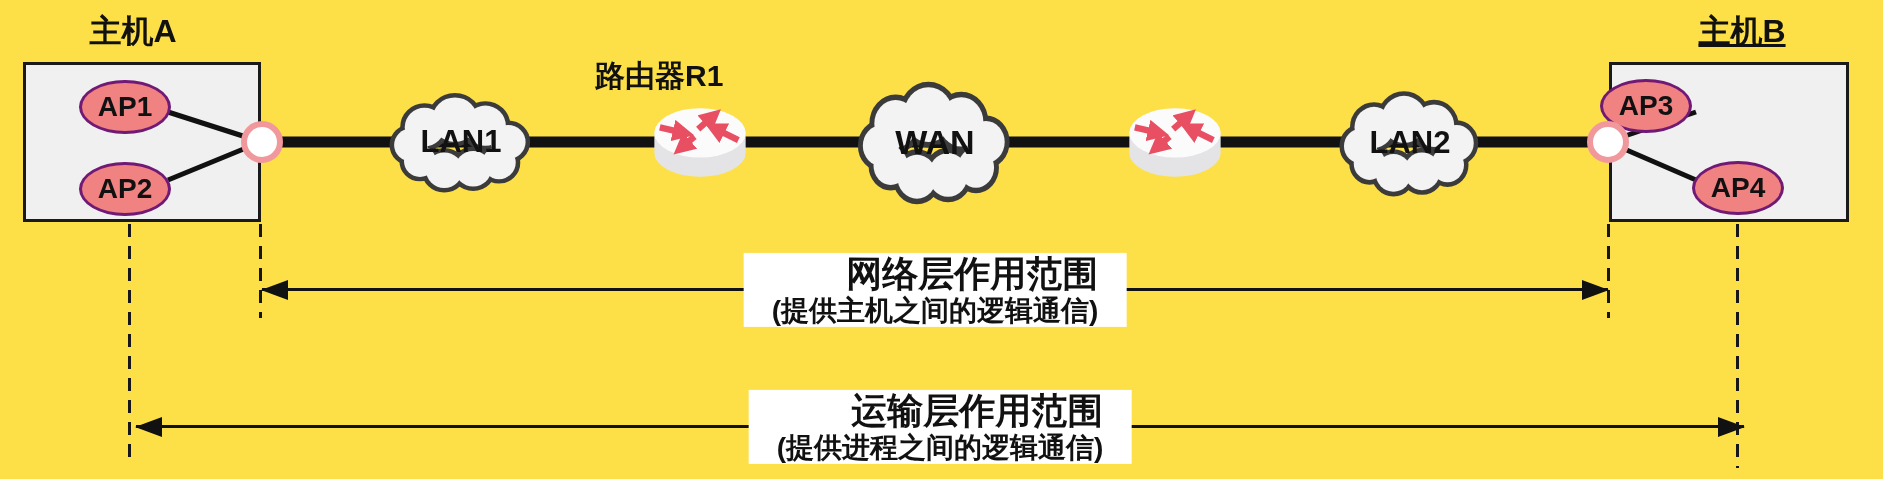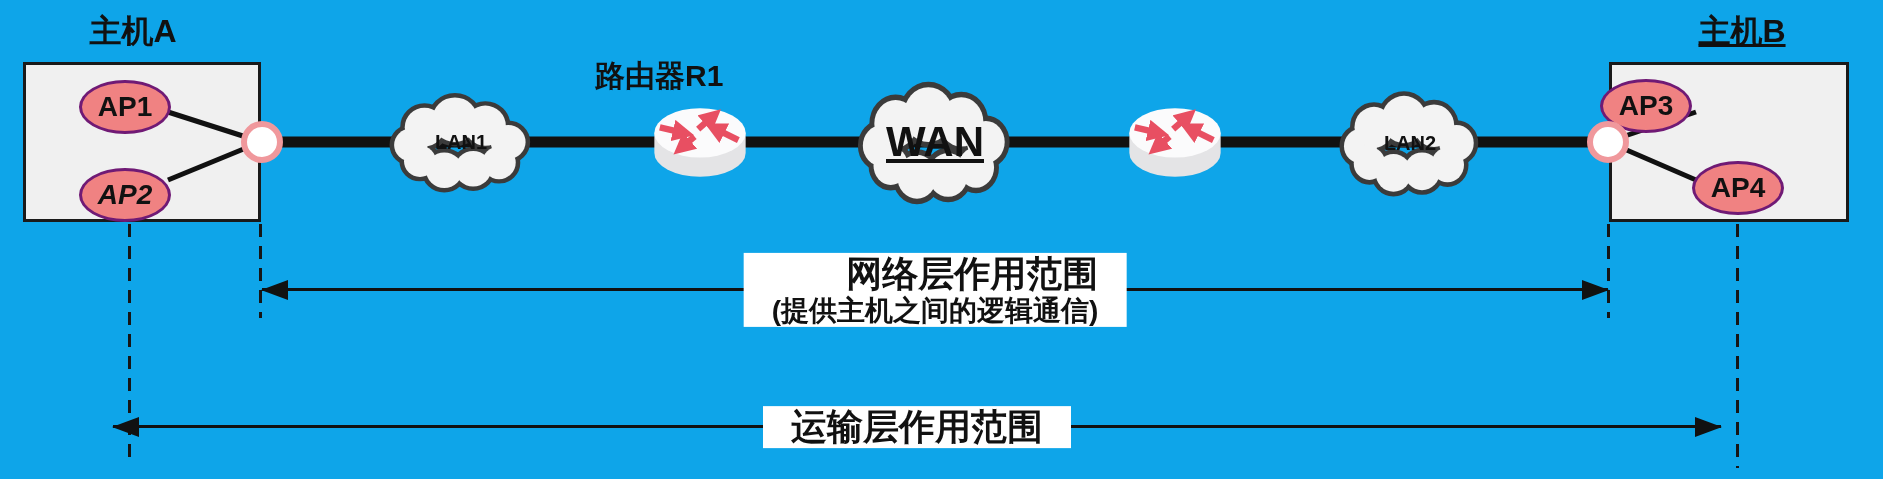--- a/index.html
+++ b/index.html
@@ -1,18 +1,18 @@
 <!DOCTYPE html>
 <html><head>
 <meta charset="utf-8">
 <style>
   html,body { margin:0; padding:0; background:#ffffff; }
   .canvas {
     position:relative; width:1883px; height:479px; overflow:hidden;
-    background:#0ea5e9;
+    background:#fde047;
     font-family:"Liberation Sans", sans-serif;
     font-weight:700; color:#111;
   }
   svg.layer { position:absolute; left:0; top:0; }
 
   
   .host-box {
     position:absolute; width:238px; height:160px;
     background:#f0f0f0; border:3px solid #1a1a1a; box-sizing:border-box;
     z-index:1;
@@ -31,21 +31,21 @@
     position:absolute; width:42px; height:42px; border-radius:50%;
     background:#ffffff; border:6px solid #f0989c; box-sizing:border-box;
     z-index:3;
   }
 
   
   .cloud { position:absolute; z-index:3; }
   .cloud-label {
     position:absolute; left:0; top:0; right:0; bottom:0;
     display:flex; align-items:center; justify-content:center;
-    font-size:20px; z-index:4;
+    font-size:31px; z-index:4;
   }
 
   
   .router { position:absolute; z-index:3; }
   .router-label {
     position:absolute; width:180px; text-align:left; font-size:30px; z-index:4;
   }
 
   
   .span-arrow { position:absolute; height:86px; z-index:2; }
@@ -77,21 +77,21 @@
     <line x1="1696" y1="112" x2="1622" y2="137" stroke="#111" stroke-width="5"></line>
     <line x1="1696" y1="180" x2="1622" y2="148" stroke="#111" stroke-width="5"></line>
     <line x1="129.5" y1="224" x2="129.5" y2="466" stroke="#161616" stroke-width="3" stroke-dasharray="13 9"></line>
     <line x1="260.5" y1="224" x2="260.5" y2="318" stroke="#161616" stroke-width="3" stroke-dasharray="13 9"></line>
     <line x1="1608.5" y1="224" x2="1608.5" y2="318" stroke="#161616" stroke-width="3" stroke-dasharray="13 9"></line>
     <line x1="1737.5" y1="224" x2="1737.5" y2="468" stroke="#161616" stroke-width="3" stroke-dasharray="13 9"></line>
   </svg>
 
   <div class="host-title" style="left:43px;">主机A</div>
   <div class="process" style="left:79px; top:80px;">AP1</div>
-  <div class="process" style="left:79px; top:168px;font-style:italic;">AP2</div>
+  <div class="process" style="left:79px; top:162px;">AP2</div>
   <div class="connector" style="left:241px; top:121px;"></div>
 
   <div class="host-title" style="left:1652px;text-decoration:underline;">主机B</div>
   <div class="process" style="left:1600px; top:79px;">AP3</div>
   <div class="process" style="left:1692px; top:161px;">AP4</div>
   <div class="connector" style="left:1587px; top:121px;"></div>
 
   <div class="cloud" style="left:385px; top:90px; width:152px; height:104px;">
     <svg width="152" height="104" viewBox="0 0 200 140" preserveAspectRatio="none">
       <g stroke="#3b3b3b" stroke-width="12" fill="#f3f3f3">
@@ -138,21 +138,21 @@
           <circle cx="52" cy="50" r="26"></circle>
           <circle cx="92" cy="40" r="30"></circle>
         <circle cx="132" cy="48" r="27"></circle>
           <circle cx="162" cy="70" r="23"></circle>
           <circle cx="150" cy="98" r="22"></circle>
         <circle cx="116" cy="106" r="24"></circle>
           <circle cx="78" cy="108" r="24"></circle>
           <circle cx="46" cy="96" r="21"></circle>
       </g>
     </svg>
-    <div class="cloud-label" style="font-size:42px;text-decoration:underline;">WAN</div>
+    <div class="cloud-label" style="font-size:34px;">WAN</div>
   </div>
 
   <div class="cloud" style="left:1335px; top:88px; width:150px; height:110px;">
     <svg width="150" height="110" viewBox="0 0 200 140" preserveAspectRatio="none">
       <g stroke="#3b3b3b" stroke-width="12" fill="#f3f3f3">
         <circle cx="34" cy="74" r="22"></circle>
           <circle cx="52" cy="50" r="26"></circle>
           <circle cx="92" cy="40" r="30"></circle>
         <circle cx="132" cy="48" r="27"></circle>
           <circle cx="162" cy="70" r="23"></circle>
@@ -216,22 +216,23 @@
   <div class="span-arrow" style="left:262px; top:247px; width:1346px;">
     <div class="span-line"></div>
     <div class="ah ah-left"></div>
     <div class="ah ah-right"></div>
     <div class="span-label">
       <div class="span-title">网络层作用范围</div>
       <div class="span-sub">(提供主机之间的逻辑通信)</div>
     </div>
   </div>
 
-  <div class="span-arrow" style="left:113px; top:384px; width:1608px;">
+  <div class="span-arrow" style="left:136px; top:384px; width:1608px;">
     <div class="span-line"></div>
     <div class="ah ah-left"></div>
     <div class="ah ah-right"></div>
     <div class="span-label">
       <div class="span-title">运输层作用范围</div>
+      <div class="span-sub">(提供进程之间的逻辑通信)</div>
     </div>
   </div>
 
 </div>
 
 </body></html>

